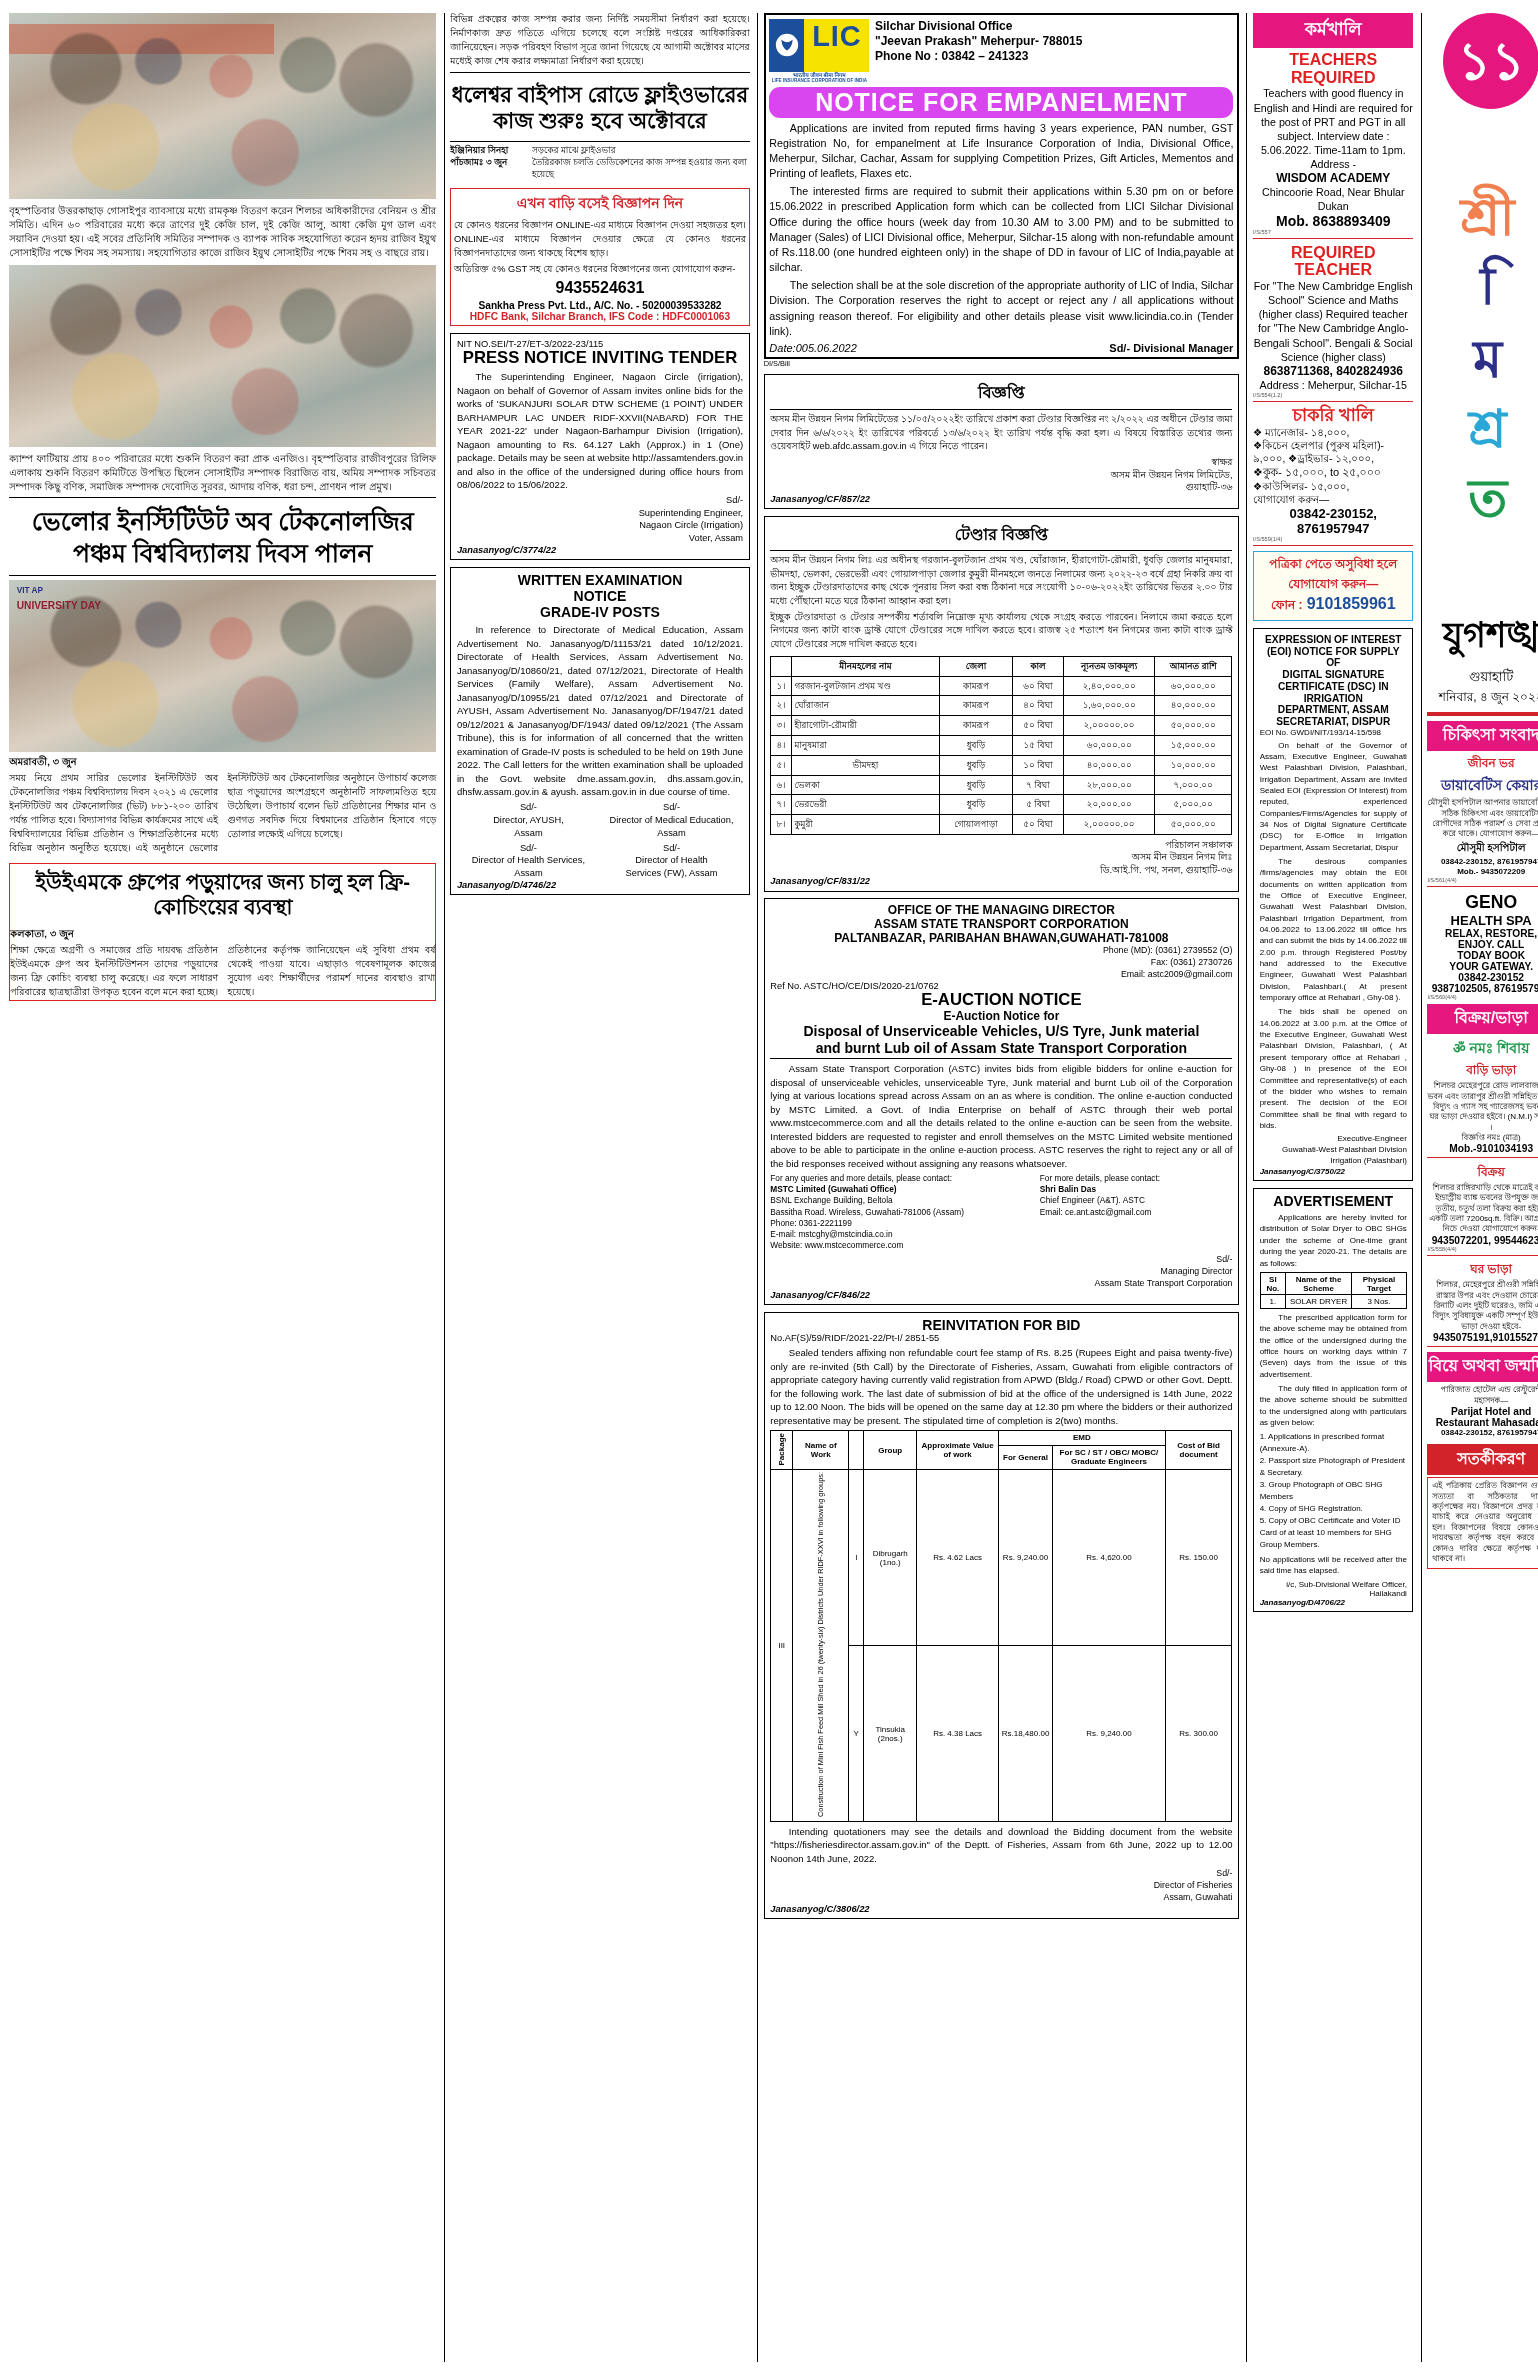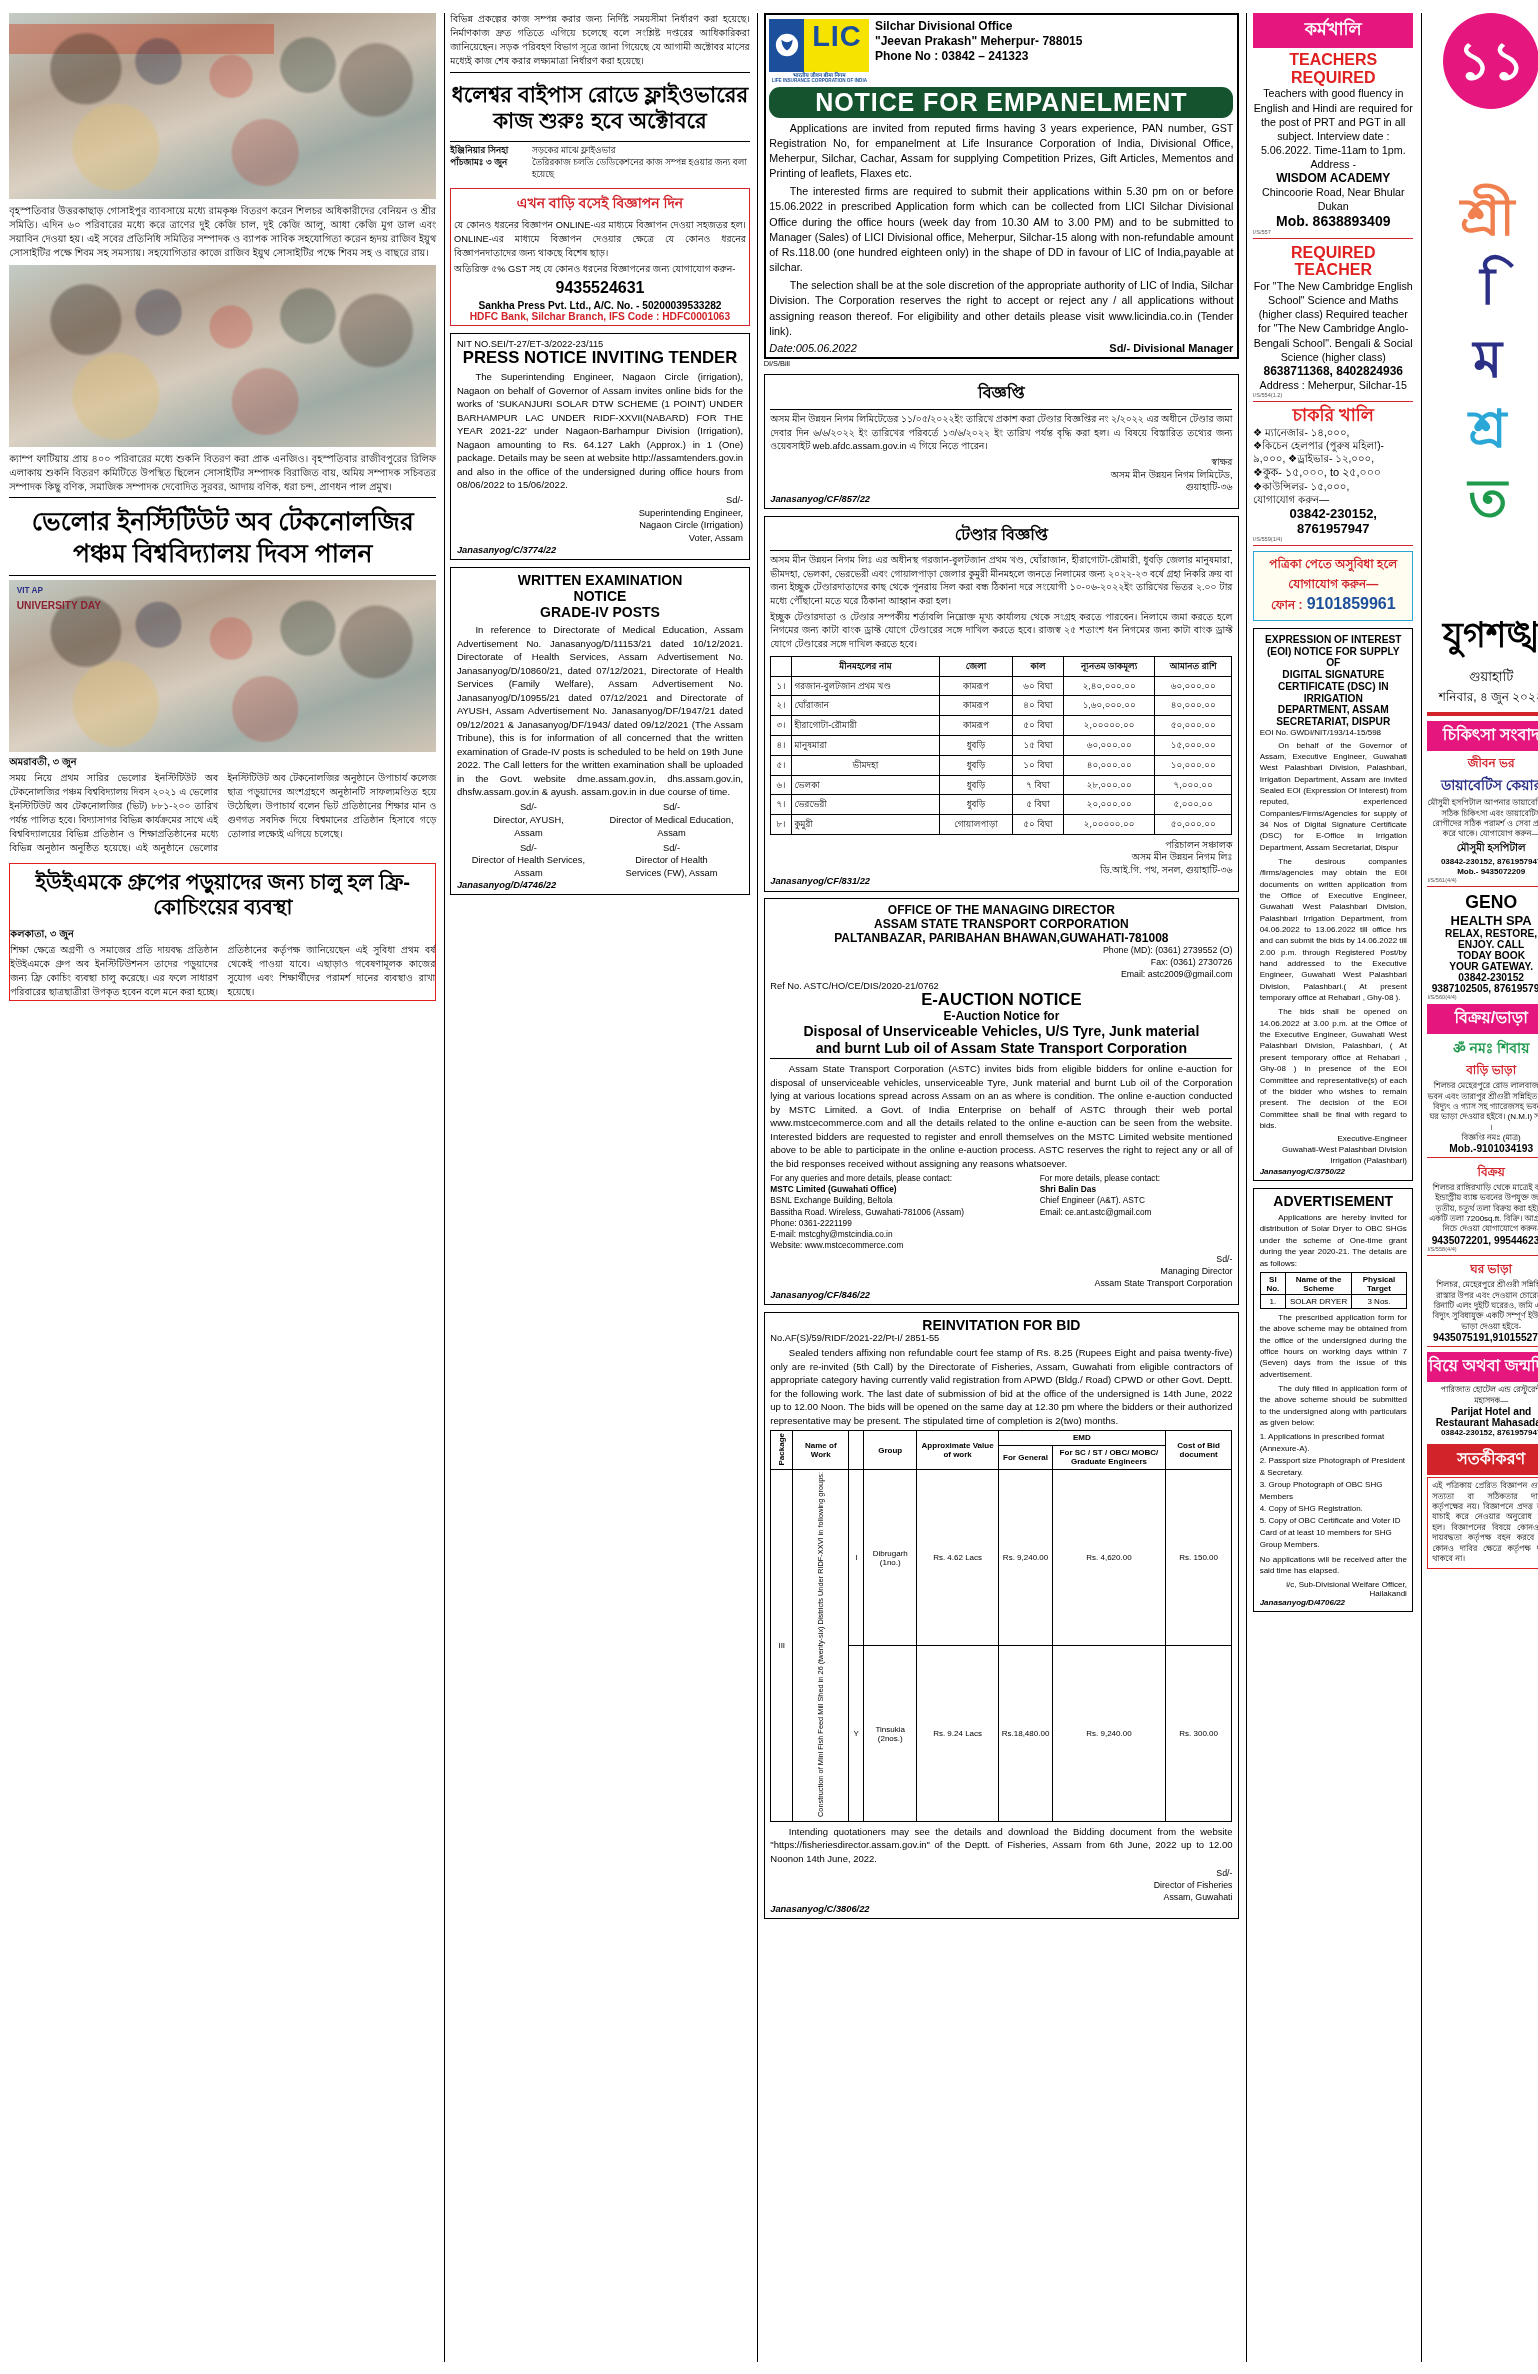--- a/index.html
+++ b/index.html
@@ -73,21 +73,21 @@
   
   .lic-wrap { border:2.8px solid #000; padding:3.7px; }
   .lic-head { display:flex; align-items:flex-start; gap:5.6px; }
   .lic-logo { width:100px; flex:0 0 100px; }
   .lic-logo-row { display:flex; height:53px; }
   .lic-blue { width:35px; background:#1b4f9c; display:flex; align-items:center; justify-content:center; }
   .lic-yellow { flex:1; background:#f6e400; color:#1b4f9c; font-weight:bold; font-size:29px;
                 line-height:35px; text-align:center; letter-spacing:0.9px; font-family:"Liberation Sans",sans-serif;}
   .lic-sub { font-size:5.6px; color:#1b4f9c; text-align:center; line-height:1.15; font-weight:bold;}
   .lic-addr { font-size:12px; font-weight:bold; line-height:1.28; }
-  .lic-banner { background:#14532d; color:#fff; font-size:25px; font-weight:bold; text-align:center;
+  .lic-banner { background:#d946ef; color:#fff; font-size:25px; font-weight:bold; text-align:center;
                 letter-spacing:0.9px; border-radius:11px; margin:3.7px 0 2.8px; padding:0.9px 0; }
   .lic-body { font-size:10.7px; line-height:1.42; text-align:justify; }
   .lic-body p { margin:0 0 2.8px; text-indent:20.4px; }
   .lic-foot { display:flex; justify-content:space-between; font-size:11px; margin-top:2.8px;}
 
   
   .pink-bar { background:#e5177f; color:#fff; text-align:center; font-size:17.6px;
               font-weight:bold; padding:2.8px 0; }
   .ad-title-red { color:#e02020; font-weight:bold; text-align:center; font-size:16px; line-height:1.1;}
   .ad-body { font-size:10.7px; line-height:1.32; text-align:center; }
@@ -472,21 +472,21 @@
             <td>I</td>
             <td>Dibrugarh (1no.)</td>
             <td>Rs. 4.62 Lacs</td>
             <td>Rs. 9,240.00</td>
             <td>Rs. 4,620.00</td>
             <td>Rs. 150.00</td>
           </tr>
           <tr>
             <td>Y</td>
             <td>Tinsukia (2nos.)</td>
-            <td>Rs. 9.24 Lacs</td>
+            <td>Rs. 4.38 Lacs</td>
             <td>Rs.18,480.00</td>
             <td>Rs. 9,240.00</td>
             <td>Rs. 300.00</td>
           </tr>
         </tbody>
       </table>
 
       <div class="nt-p">Intending quotationers may see the details and download the Bidding document from the website "https://fisheriesdirector.assam.gov.in" of the Deptt. of  Fisheries, Assam from 6th June, 2022 up to 12.00 Noonon 14th June, 2022.</div>
       <div class="right" style="font-size:8.8px;line-height:1.35">
         <div>Sd/-</div>

